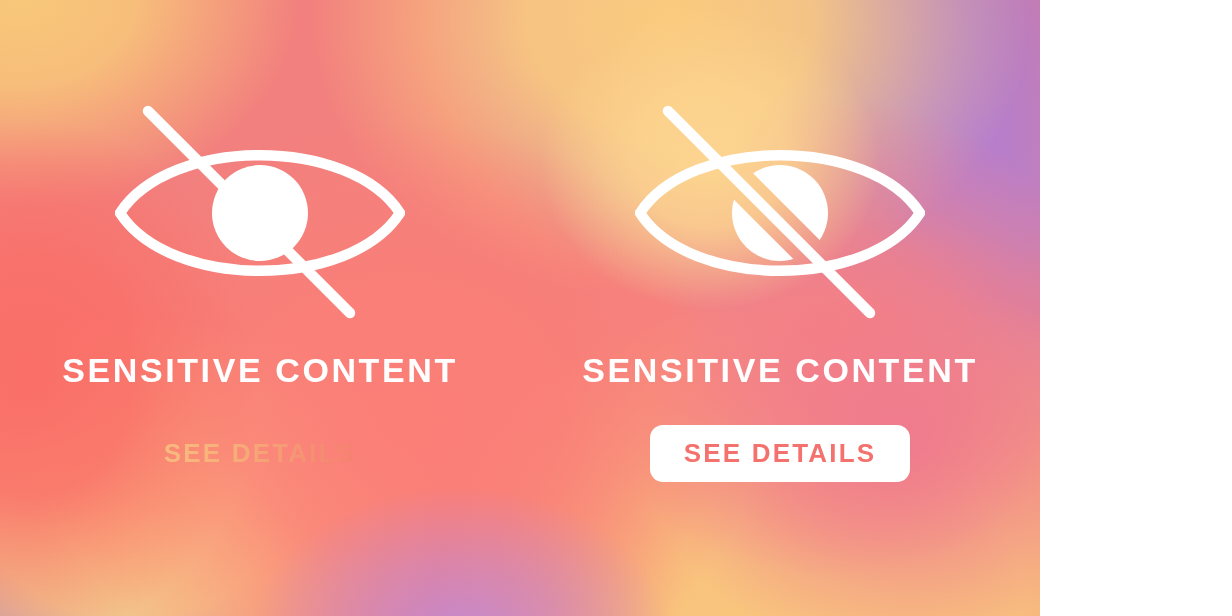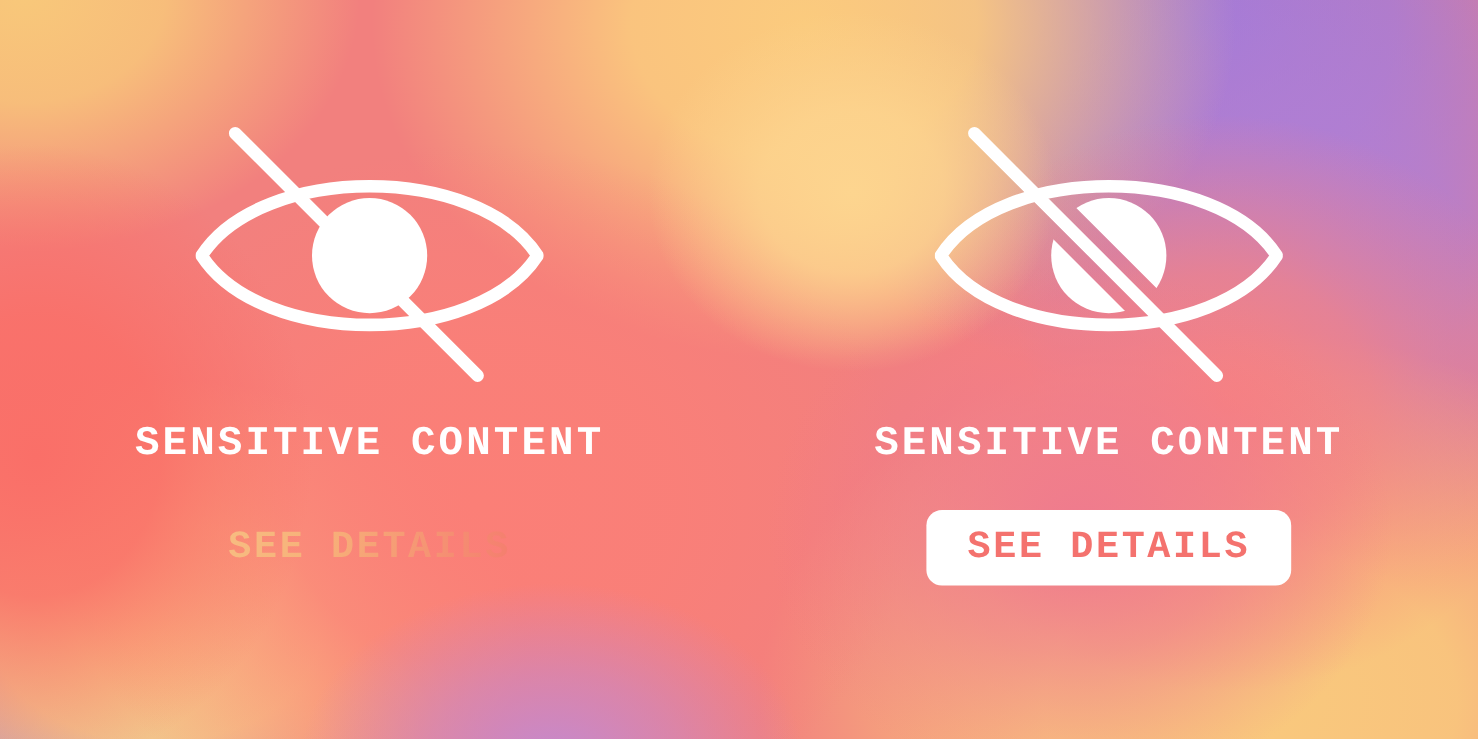--- a/index.html
+++ b/index.html
@@ -3,24 +3,24 @@
 <meta charset="utf-8">
 <title>Sensitive Content Overlay</title>
 <style>
   html, body {
     margin: 0;
     padding: 0;
     background: #ffffff;
   }
   #stage {
     position: relative;
-    width: 1232px;
+    width: 1040px;
     height: 616px;
     overflow: hidden;
-    font-family: Liberation Mono, monospace;
+    font-family: Liberation Sans, sans-serif;
     isolation: isolate;
   }
 
   
   #bg {
     position: absolute;
     inset: 0;
     background-color: #f2807e;
   }
   .blob {
@@ -138,21 +138,21 @@
     text-align: center;
     font-stretch: condensed;
   }
 
   .btn {
     margin-top: 38px;
     background: #ffffff;
     border: none;
     border-radius: 13px;
     padding: 15px 34px 16px;
-    font-size: 32px;
+    font-size: 26px;
     font-weight: 700;
     letter-spacing: 2.2px;
     line-height: 1;
     white-space: nowrap;
     cursor: pointer;
     font-family: inherit;
     display: block;
   }
   .btn-left {
     background-image: linear-gradient(96deg, #f7c184 0%, #f7b079 38%, #f59273 68%, #f4736c 100%);

